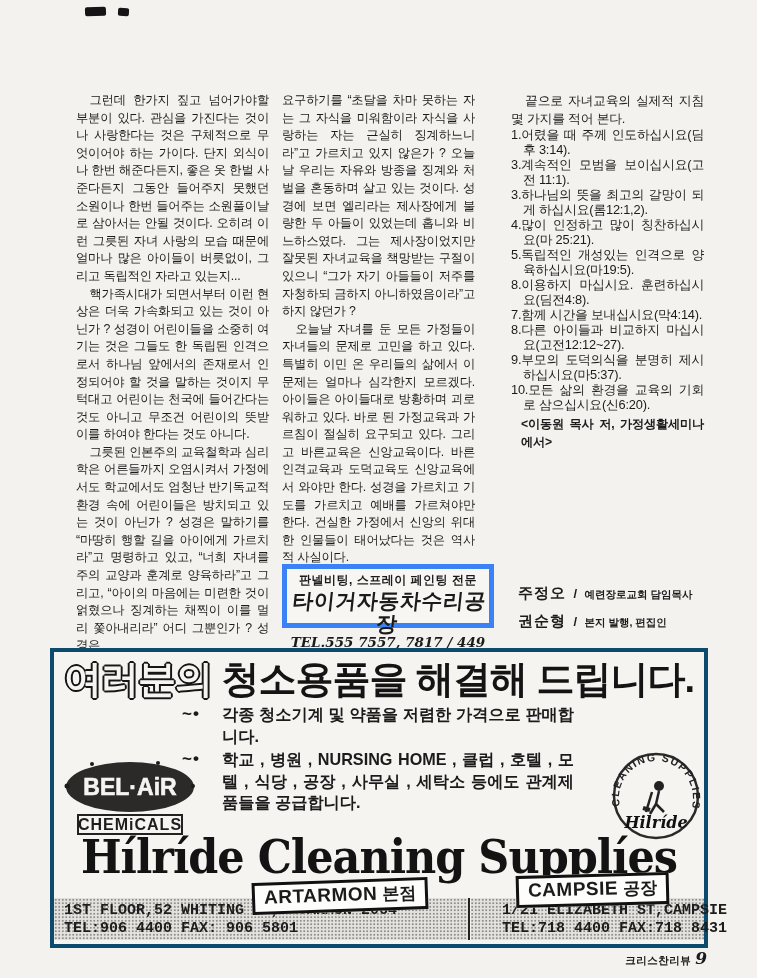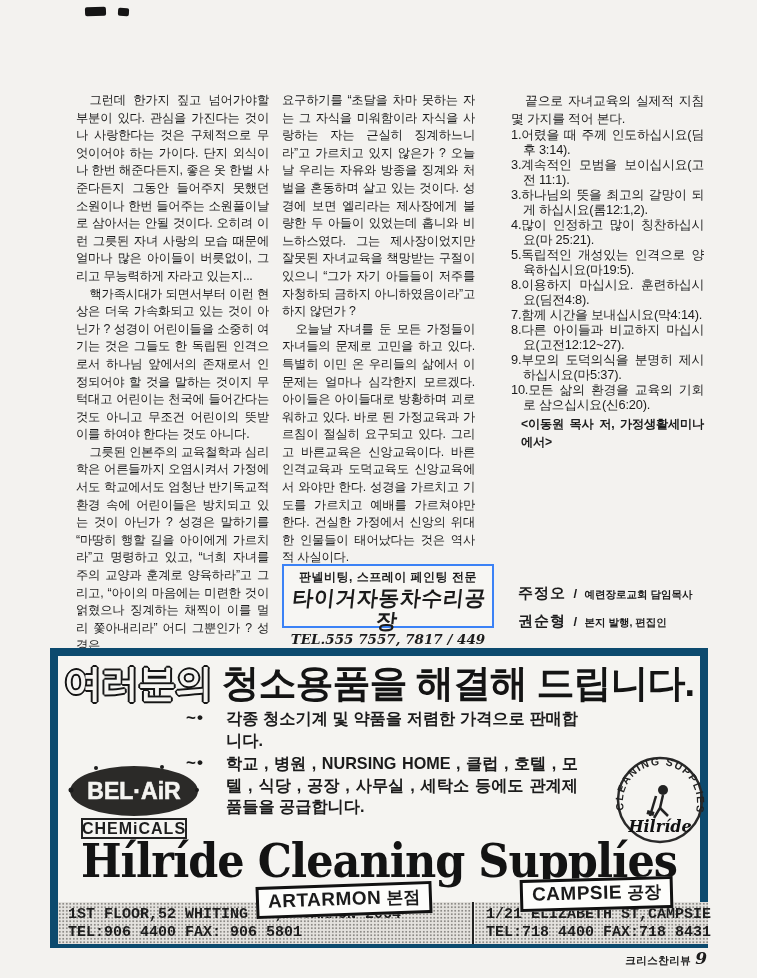--- a/index.html
+++ b/index.html
@@ -19,37 +19,37 @@
   .col { width:201px; font-size:12.3px; line-height:17.6px; text-align:justify; font-weight:500; letter-spacing:-0.2px; }
   .para { margin:0; }
   .para.indent { text-indent:1.1em; }
   .col3 { font-size:12.8px;margin-left:23px; }
   .guide-item { padding-left:12px; text-indent:-12px; line-height:15px; }
   .source-line { margin-top:4px; padding-left:10px; font-size:12.2px; font-weight:600; }
 
   
   .tiger-ad {
     position:absolute; left:282px; top:564px; width:212px; height:64px;
-    border:2px solid #3b82f6; background:#f7f6f3; text-align:center; padding-top:3px;
+    border:5px solid #3b82f6; background:#f7f6f3; text-align:center; padding-top:3px;
   }
   .tiger-tagline { font-size:12px; font-weight:800; letter-spacing:0.5px; }
   .tiger-name { font-size:21px; font-weight:900; letter-spacing:0.5px; transform:skewX(-6deg); line-height:23px; }
   .tiger-tel { font-family:"DejaVu Serif", serif; font-style:italic; font-weight:bold; font-size:13.5px; line-height:15px; }
 
   
   .credits { position:absolute; left:518px; top:584px; width:200px; }
   .credit-line { margin-bottom:9px; white-space:nowrap; }
   .credit-name { font-size:15px; font-weight:700; letter-spacing:1px; }
   .credit-sep { font-size:13px; font-weight:700; padding:0 3px; }
   .credit-role { font-size:10.5px; font-weight:700; }
 
   
   .clean-ad {
     position:absolute; left:50px; top:648px; width:658px; height:300px;
-    border:8px solid #0c4a6e; background:#f5f4f1;
+    border:4px solid #0c4a6e; background:#f5f4f1;
   }
   .ad-headline { position:absolute; left:0; top:2px; width:100%; text-align:center;
     font-size:38px; font-weight:900; letter-spacing:-1px; white-space:nowrap; }
   .hl-outline { color:#f5f4f1;
     text-shadow:-2px 0 0 #161616, 2px 0 0 #161616, 0 -2px 0 #161616, 0 2px 0 #161616,
                 -1px -1px 0 #161616, 1px -1px 0 #161616, -1px 1px 0 #161616, 1px 1px 0 #161616; }
   .hl-solid { color:#141414; }
   .ad-bullets { position:absolute; left:128px; top:52px; width:392px; }
   .bullet-row { display:flex; margin-bottom:2px; }
   .bullet-marker { width:40px; flex:0 0 40px; font-size:17px; font-weight:700; letter-spacing:1px; }
@@ -67,38 +67,38 @@
   .branch-artarmon { left:198px; top:228px; transform:rotate(-2deg); }
   .branch-campsie  { left:462px; top:222px; transform:rotate(-1.5deg); }
 
   .band { position:absolute; left:0; top:246px; width:650px; height:42px;
     background-color:#e4e2de;
     background-image:radial-gradient(#8d8b87 0.8px, transparent 1px);
     background-size:3.5px 3.5px; }
   .band-col { position:absolute; top:4px; font-family:"Liberation Mono", monospace;
     font-weight:bold; font-size:15px; line-height:18px; color:#1d1d1d; white-space:nowrap; }
   .band-left { left:10px; }
-  .band-right { left:428px;text-align:right; }
+  .band-right { left:448px;text-align:right; }
   .band-divider { position:absolute; left:414px; top:0; width:3px; height:42px; background:#f5f4f1; border-left:2px solid #222; }
 
   .footer { position:absolute; left:0; top:948px; width:707px; text-align:right; }
   .footer-brand { font-size:10.5px; font-weight:900; letter-spacing:0.5px; }
   .footer-num { font-family:"DejaVu Serif", serif; font-size:17px; font-weight:bold; font-style:italic; padding-left:4px; }
 </style>
 </head>
 <body>
 
 <div class="page">
 
   <div class="scan-mark mark1"></div>
   <div class="scan-mark mark2"></div>
 
   <div class="article">
     <div class="col">
-      <p class="para indent">그런데 한가지 짚고 넘어가야할 부분이 있다. 관심을 가진다는 것이나 사랑한다는 것은 구체적으로 무엇이어야 하는 가이다. 단지 외식이나 한번 해준다든지, 좋은 옷 한벌 사준다든지 그동안 들어주지 못했던 소원이나 한번 들어주는 소원풀이날로 삼아서는 안될 것이다. 오히려 이런 그릇된 자녀 사랑의 모습 때문에 얼마나 많은 아이들이 버릇없이, 그리고 무능력하게 자라고 있는지...</p>
+      <p class="para indent">그런데 한가지 짚고 넘어가야할 부분이 있다. 관심을 가진다는 것이나 사랑한다는 것은 구체적으로 무엇이어야 하는 가이다. 단지 외식이나 한번 해준다든지, 좋은 옷 한벌 사준다든지 그동안 들어주지 못했던 소원이나 한번 들어주는 소원풀이날로 삼아서는 안될 것이다. 오히려 이런 그릇된 자녀 사랑의 모습 때문에 얼마나 많은 아이들이 버릇없이, 그리고 독립적인 자라고 있는지...</p>
       <p class="para indent">핵가족시대가 되면서부터 이런 현상은 더욱 가속화되고 있는 것이 아닌가 ? 성경이 어린이들을 소중히 여기는 것은 그들도 한 독립된 인격으로서 하나님 앞에서의 존재로서 인정되어야 할 것을 말하는 것이지 무턱대고 어린이는 천국에 들어간다는 것도 아니고 무조건 어린이의 뜻받이를 하여야 한다는 것도 아니다.</p>
       <p class="para indent">그릇된 인본주의 교육철학과 심리학은 어른들까지 오염시켜서 가정에서도 학교에서도 엄청난 반기독교적 환경 속에 어린이들은 방치되고 있는 것이 아닌가 ?  성경은 말하기를 “마땅히 행할 길을 아이에게 가르치라”고 명령하고 있고, “너희 자녀를 주의 교양과 훈계로 양육하라”고 그리고, “아이의 마음에는 미련한 것이 얽혔으나 징계하는 채찍이 이를 멀리 쫓아내리라” 어디 그뿐인가 ? 성경은</p>
     </div>
     <div class="col">
       <p class="para">요구하기를 “초달을 차마 못하는 자는 그 자식을 미워함이라 자식을 사랑하는 자는 근실히 징계하느니라”고 가르치고 있지 않은가 ? 오늘날 우리는 자유와 방종을 징계와 처벌을 혼동하며 살고 있는 것이다. 성경에 보면 엘리라는 제사장에게 불량한 두 아들이 있었는데 홉니와 비느하스였다. 그는 제사장이었지만 잘못된 자녀교육을 책망받는 구절이 있으니 “그가 자기 아들들이 저주를 자청하되 금하지 아니하였음이라”고 하지 않던가 ?</p>
       <p class="para indent">오늘날 자녀를 둔 모든 가정들이 자녀들의 문제로 고민을 하고 있다. 특별히 이민 온 우리들의 삶에서 이 문제는 얼마나 심각한지 모르겠다. 아이들은 아이들대로 방황하며 괴로워하고 있다. 바로 된 가정교육과 가르침이 절실히 요구되고 있다. 그리고 바른교육은 신앙교육이다. 바른 인격교육과 도덕교육도 신앙교육에서 와야만 한다. 성경을 가르치고 기도를 가르치고 예배를 가르쳐야만 한다. 건실한 가정에서 신앙의 위대한 인물들이 태어났다는 것은 역사적 사실이다.</p>
     </div>
     <div class="col col3">
       <p class="para indent">끝으로 자녀교육의 실제적 지침 몇 가지를 적어 본다.</p>
       <div>

